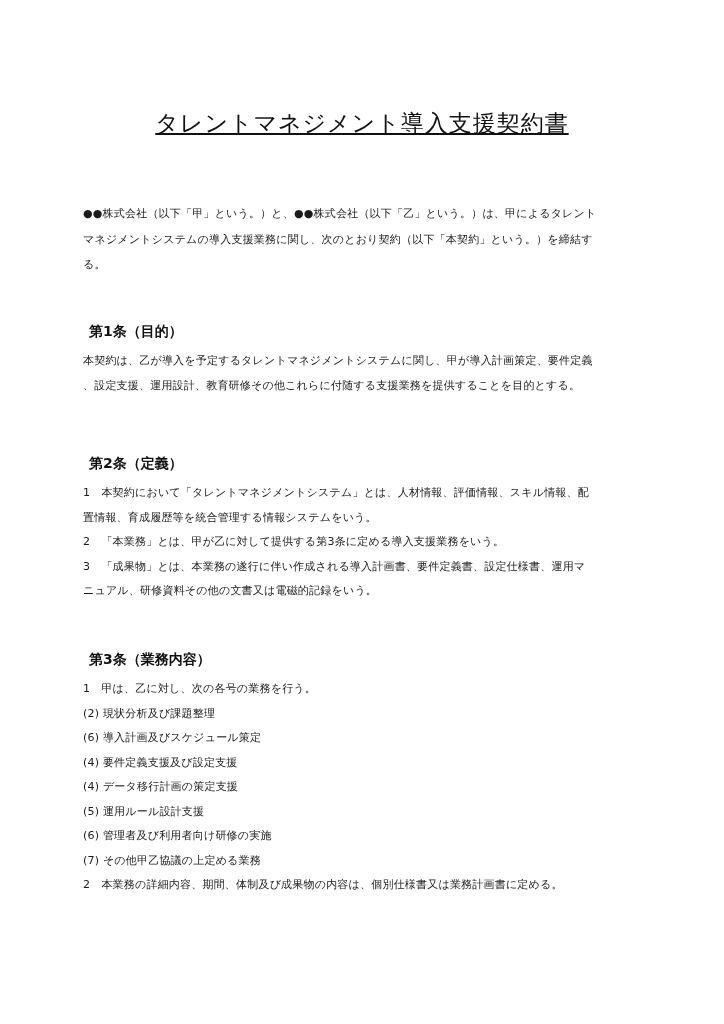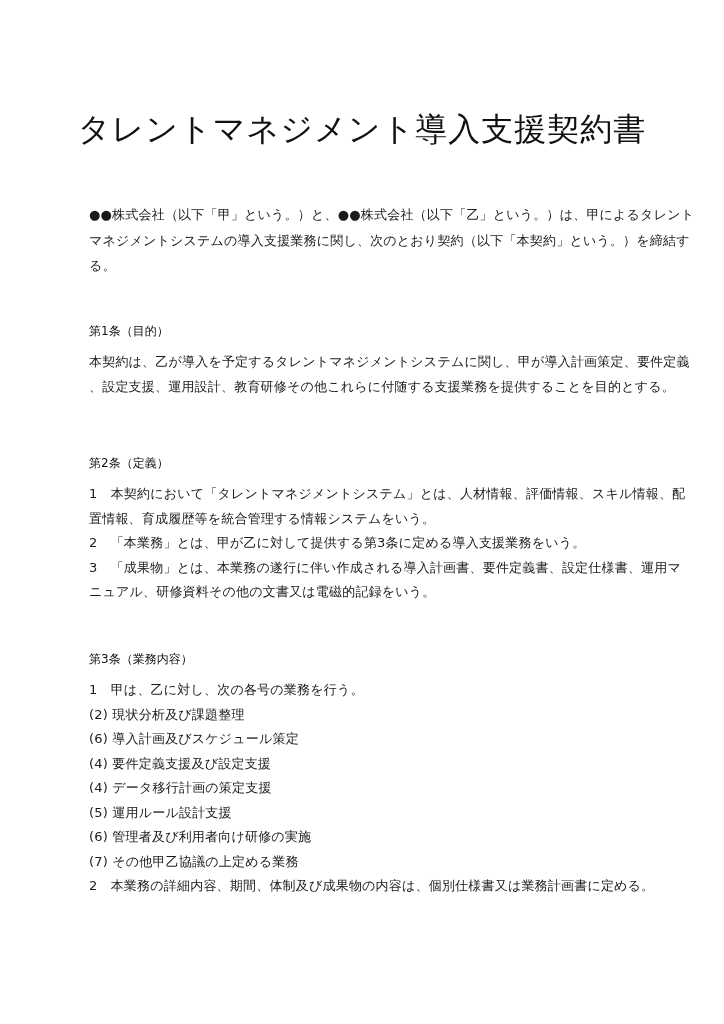--- a/index.html
+++ b/index.html
@@ -4,28 +4,28 @@
   <style>
     html, body { margin: 0; padding: 0; background: #ffffff; }
     body {
       width: 724px; height: 1024px; position: relative; overflow: hidden;
       font-family: "DejaVu Sans", "Liberation Sans", sans-serif;
       color: #111111;
     }
     .page { position: absolute; left: 0; top: 0; width: 724px; height: 1024px; background: #fff; }
     .title {
       position: absolute; left: 0; top: 108px; width: 724px; text-align: center;
-      font-size: 32px; letter-spacing: 1px; color: #111;
+      font-size: 23px; letter-spacing: 1px; color: #111; text-decoration: underline;
     }
     .line {
-      position: absolute; left: 89px; font-size: 13px; white-space: nowrap; color: #1a1a1a;
+      position: absolute; left: 83px; font-size: 11px; white-space: nowrap; color: #1a1a1a;
       letter-spacing: 0.2px;
     }
     .heading {
-      position: absolute; left: 89px; font-size: 12px; white-space: nowrap; color: #111;
+      position: absolute; left: 89px; font-size: 14px; white-space: nowrap; color: #111; font-weight: bold;
     }
   </style>
 </head>
 <body>
 
 <div class="page">
   <div class="title">タレントマネジメント導入支援契約書</div>
 
   <div class="line" style="top:206px">●●株式会社（以下「甲」という。）と、●●株式会社（以下「乙」という。）は、甲によるタレント</div>
   <div class="line" style="top:232px">マネジメントシステムの導入支援業務に関し、次のとおり契約（以下「本契約」という。）を締結す</div>

